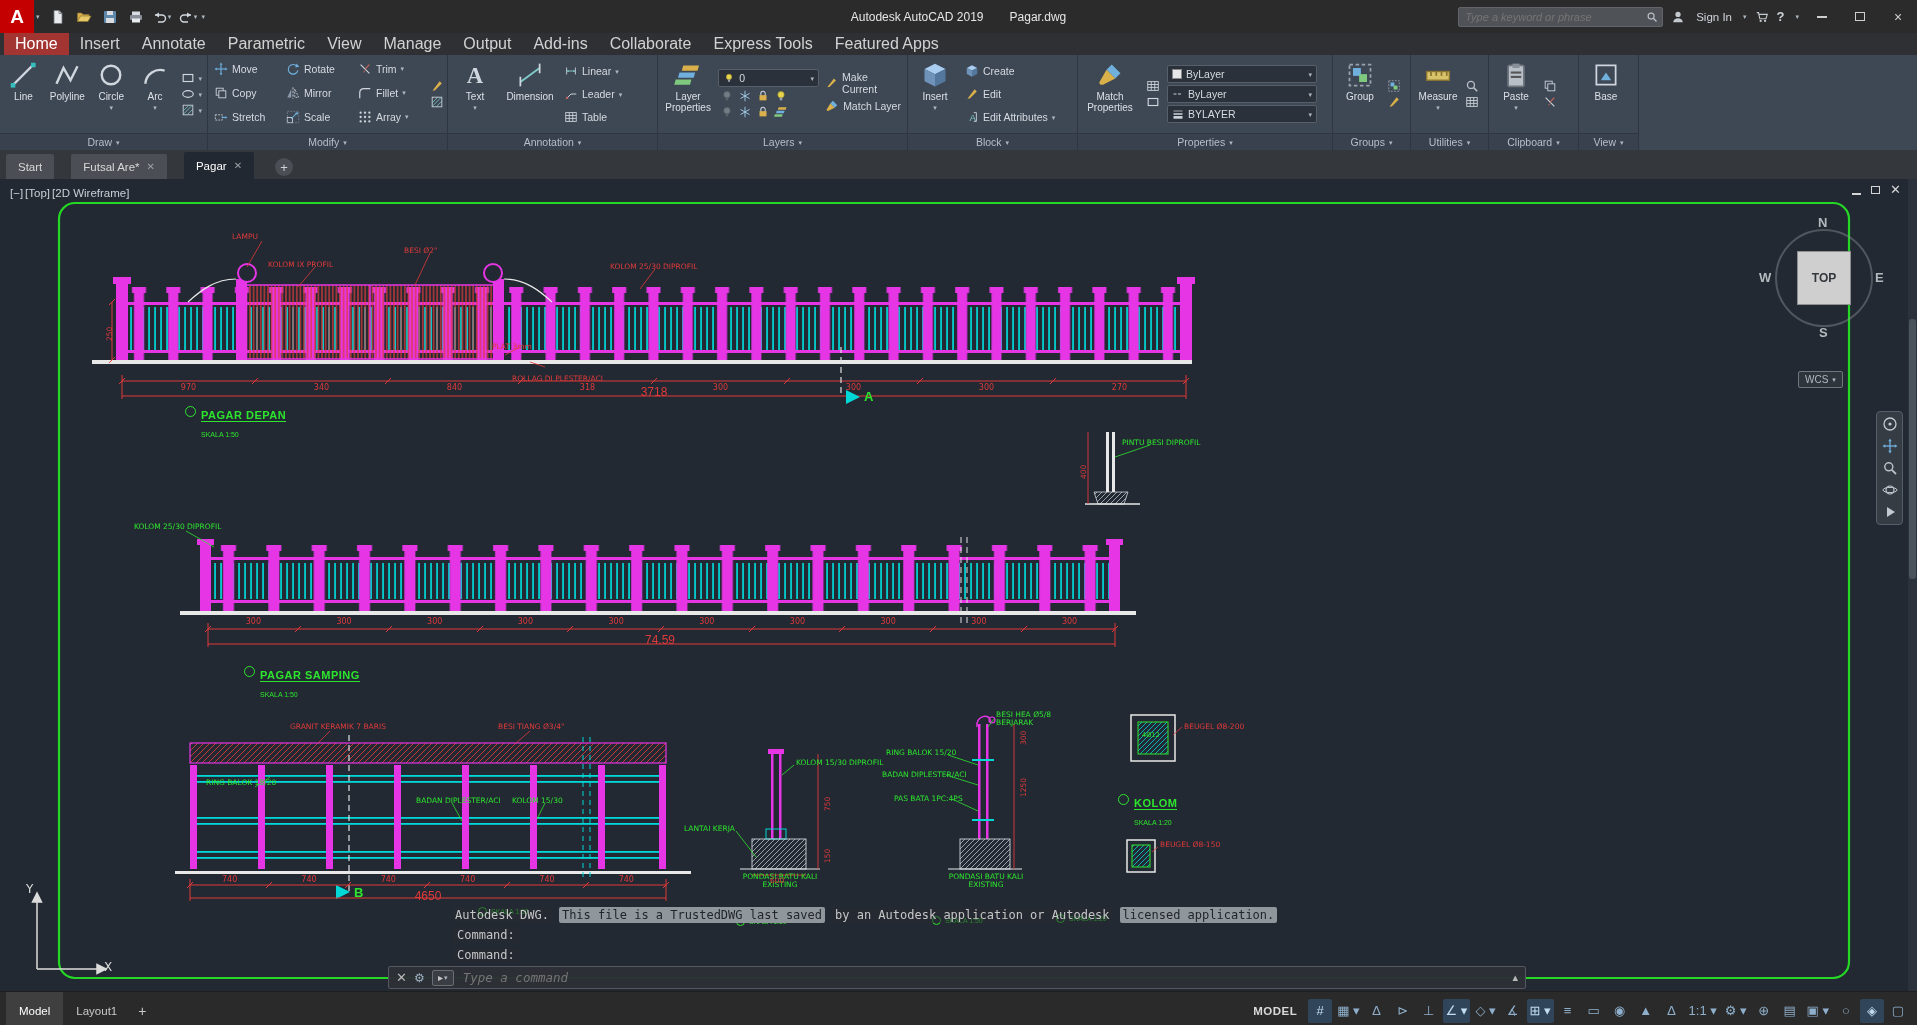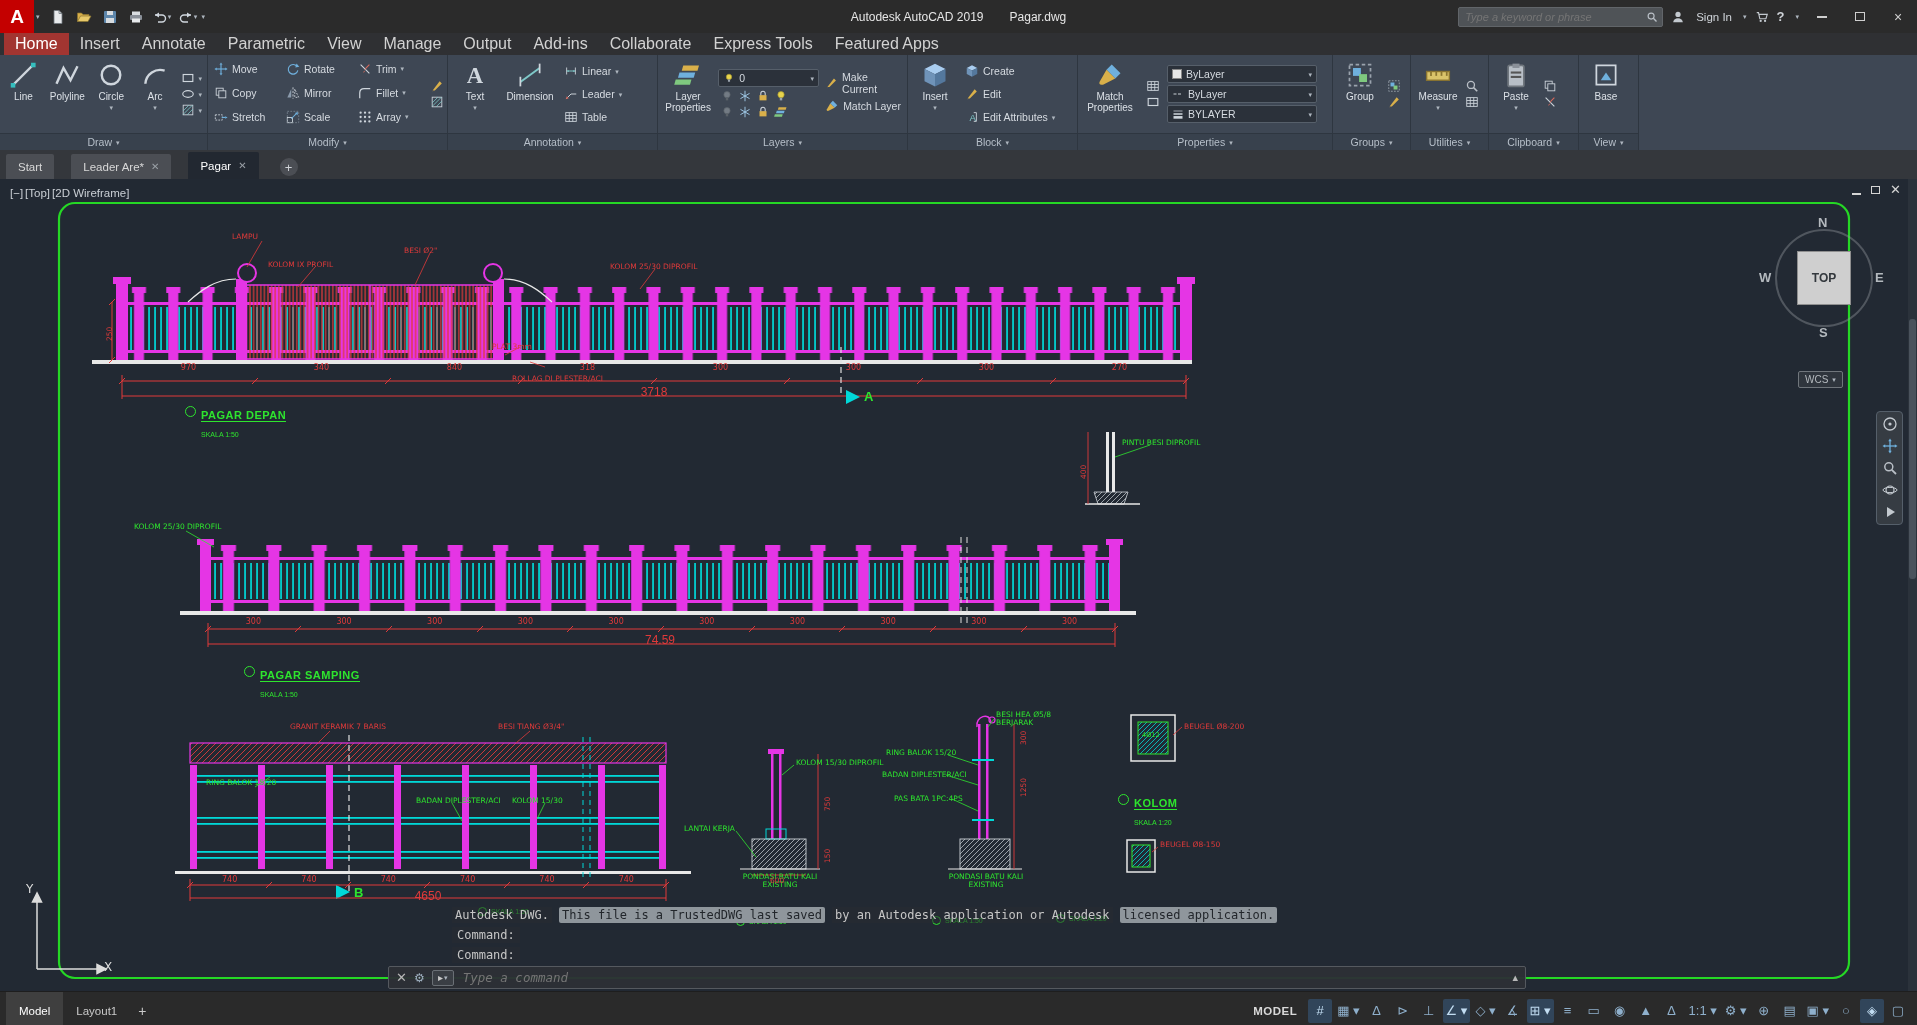--- a/index.html
+++ b/index.html
@@ -894,21 +894,21 @@
   </div>
 
   <div style="flex:1"></div>
 </div>
 
 <div id="filetabs">
   <div class="ftab">
       <span>Start</span>
     </div>
   <div class="ftab">
-      <span>Leader Are*</span>
+      <span>Futsal Are*</span>
       <span class="fx">✕</span>
     </div>
   <div class="ftab active">
       <span>Pagar</span>
       <span class="fx">✕</span>
     </div>
   <div class="fplus">
       <span>+</span>
     </div>
 </div>
@@ -1160,21 +1160,21 @@
   
   
   <span class="dlabel" style="left:232px;top:54px">LAMPU</span>
   <span class="dlabel" style="left:404px;top:68px">BESI Ø2"</span>
   <span class="dlabel" style="left:268px;top:82px">KOLOM IX PROFIL</span>
   <span class="dlabel" style="left:610px;top:84px">KOLOM 25/30 DIPROFIL</span>
   <span class="dlabel" style="left:492px;top:164px">PLAT 3mm</span>
   <span class="dlabel" style="left:512px;top:196px">ROLLAG DI PLESTER/ACI</span>
   <span class="dlabel rot" style="left:106px;top:162px">250</span>
   <span class="seclet" style="left:864px;top:210px">A</span>
-  <div class="dimrow" style="left:122px;top:184px;width:1064px">
+  <div class="dimrow" style="left:122px;top:204px;width:1064px">
       <span>970</span>
       <span>340</span>
       <span>840</span>
       <span>318</span>
       <span>300</span>
       <span>300</span>
       <span>300</span>
       <span>270</span>
     </div>
   <div class="dimtot" style="left:594px;top:206px">3718</div>

